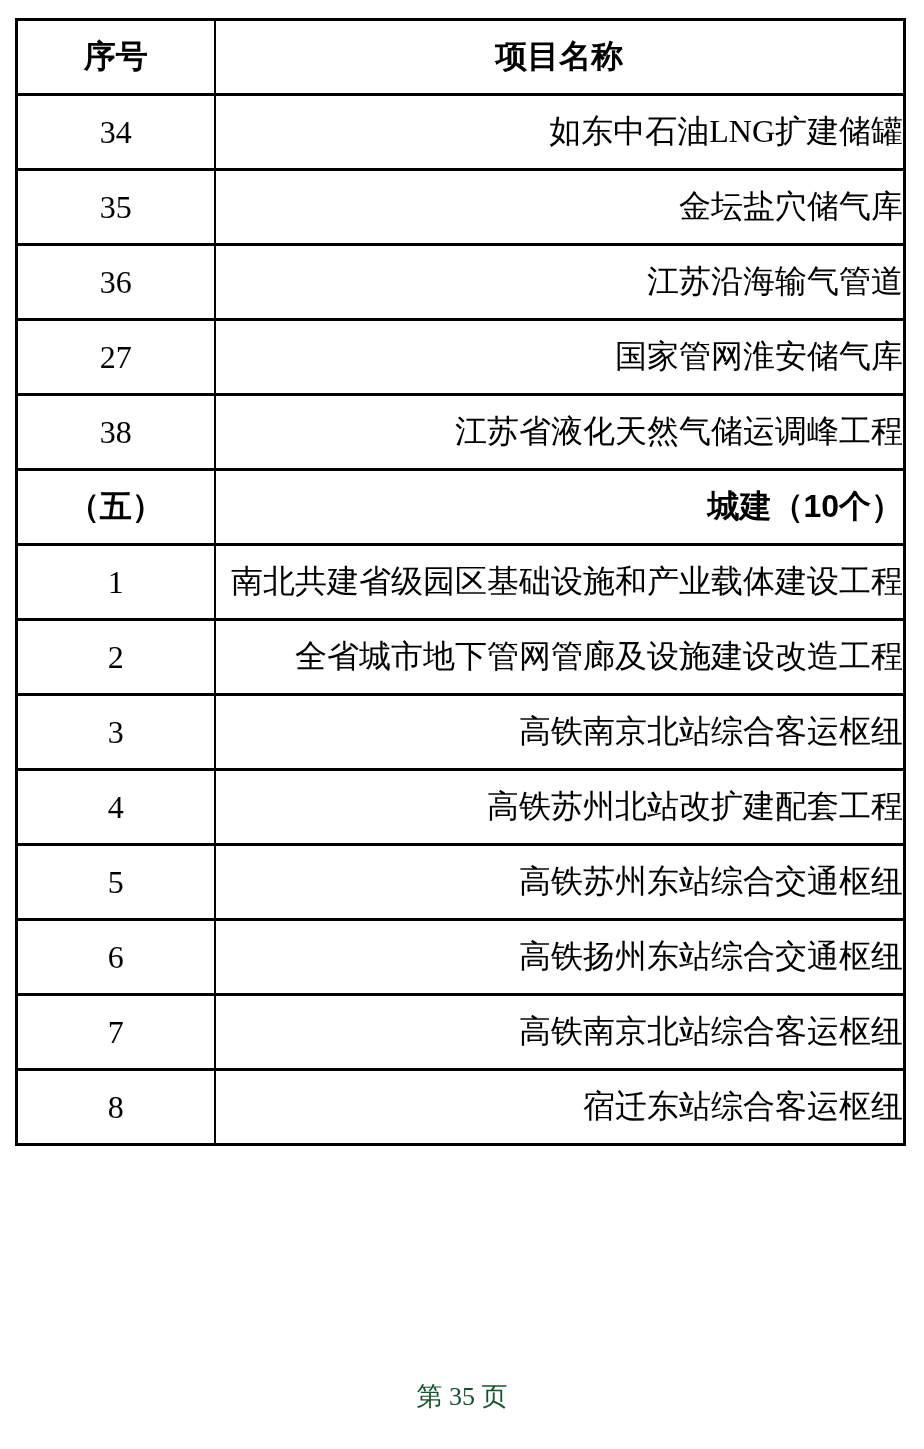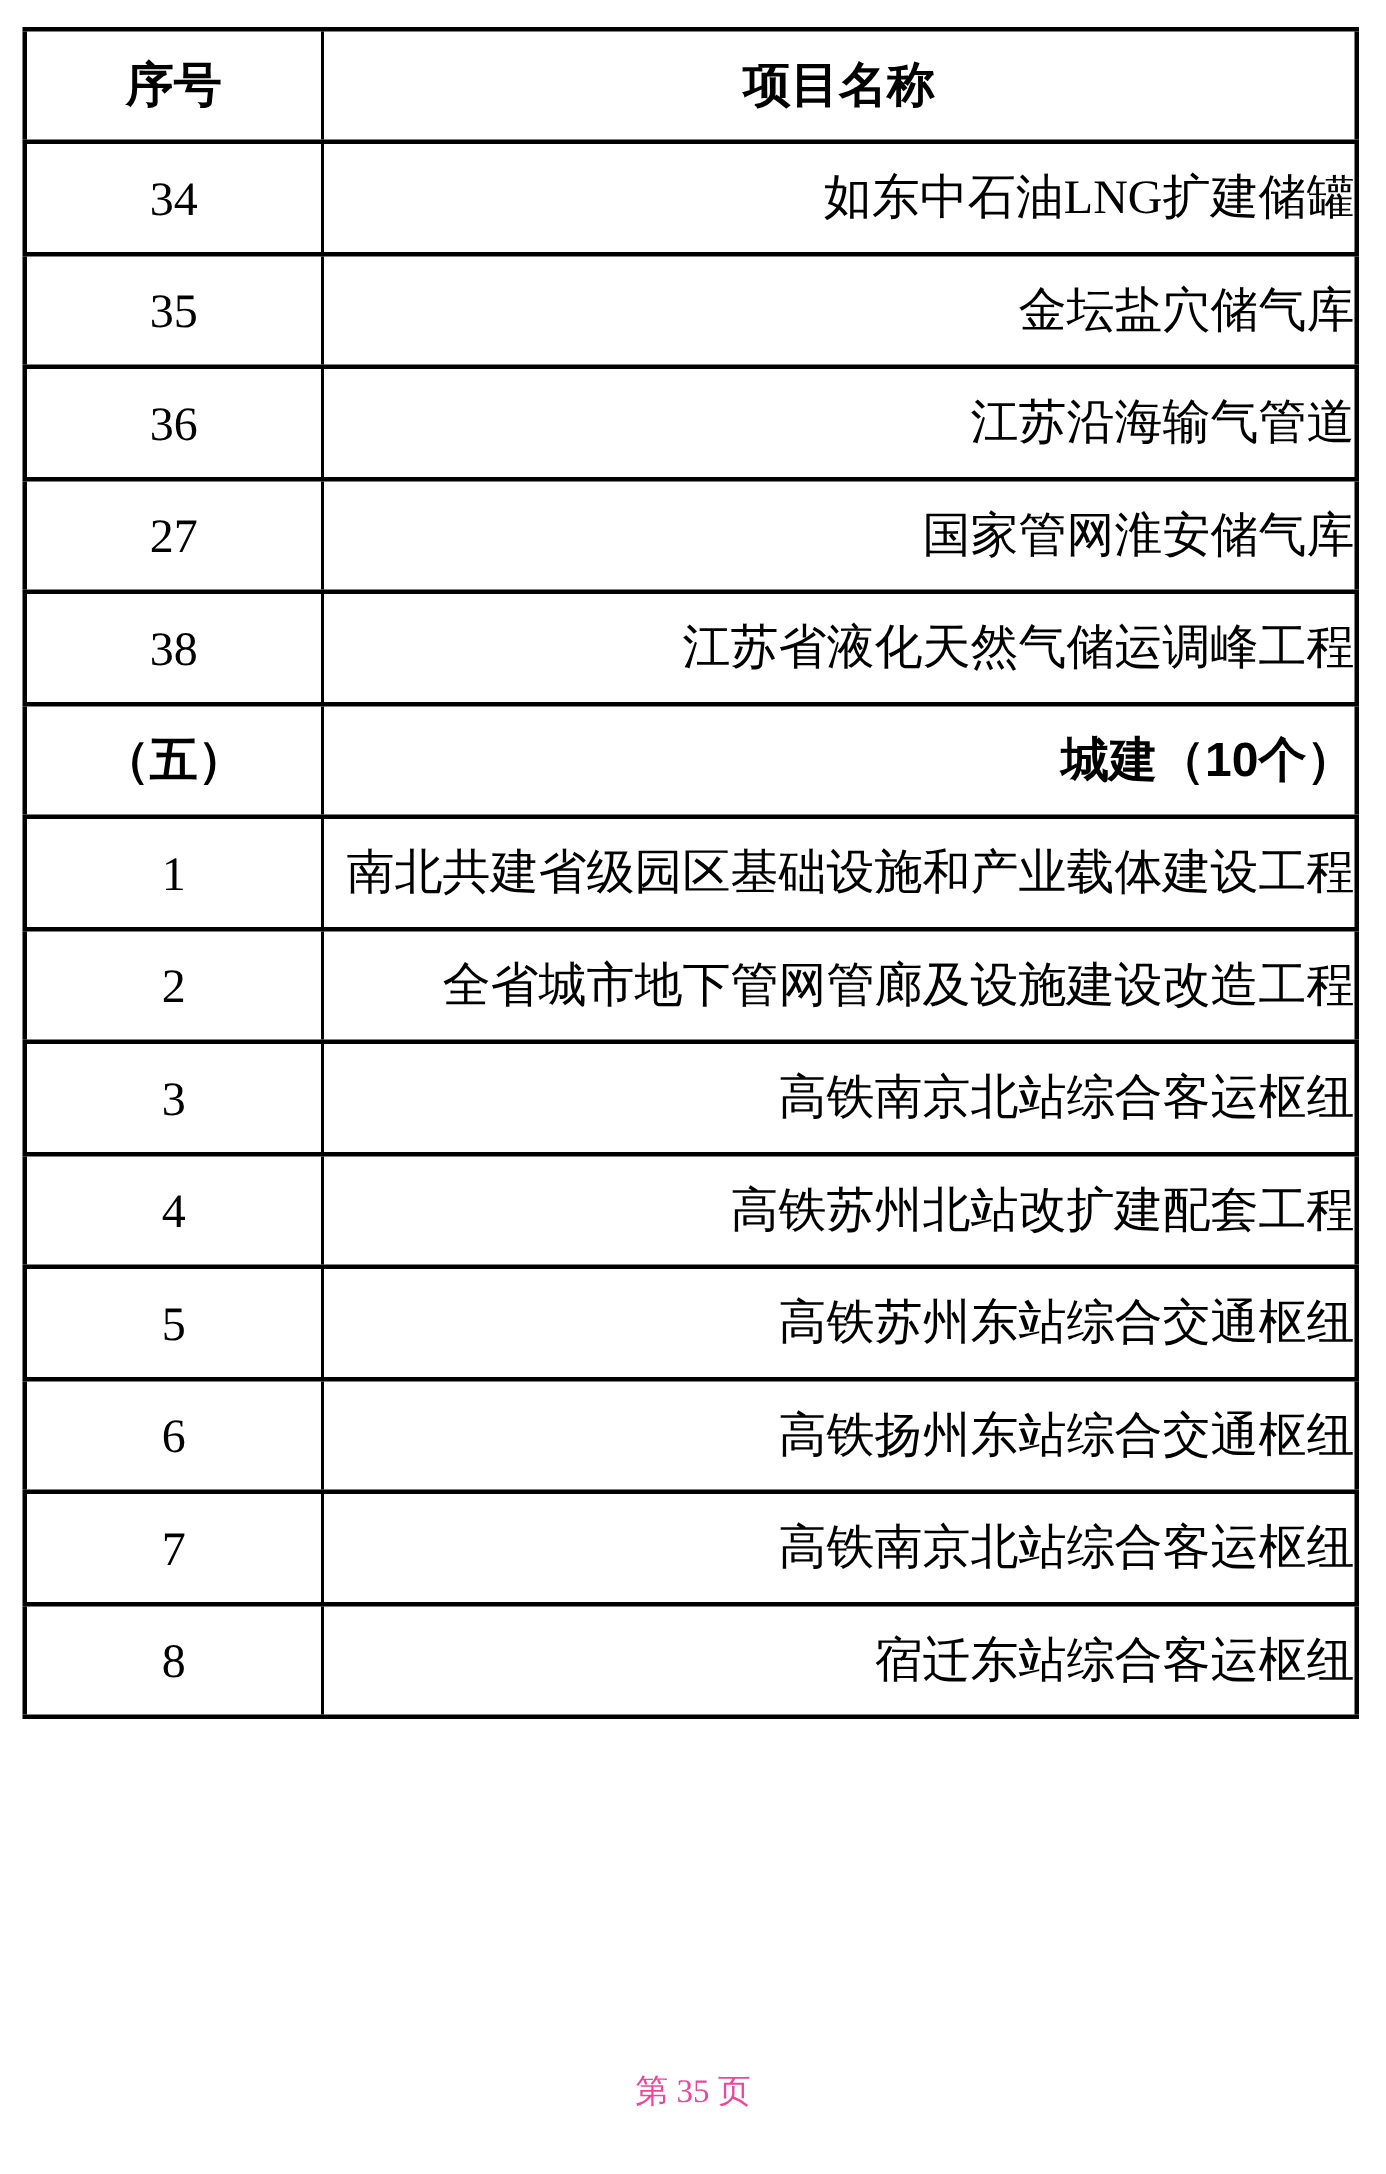--- a/index.html
+++ b/index.html
@@ -63,23 +63,23 @@
   tr.category td {
     font-family: "Liberation Sans", "DejaVu Sans", sans-serif;
     font-weight: bold;
   }
   .footer {
     position: absolute;
     top: 1379px;
     left: 0;
     width: 924px;
     text-align: center;
-    font-size: 22px;
+    font-size: 26px;
     font-family: "Liberation Serif", "DejaVu Serif", serif;
-    color: #ec4899;
+    color: #14532d;
   }
 </style>
 </head>
 <body>
 
 <div class="page">
   <table class="projects">
     <colgroup>
       <col class="c-no">
       <col class="c-name">

